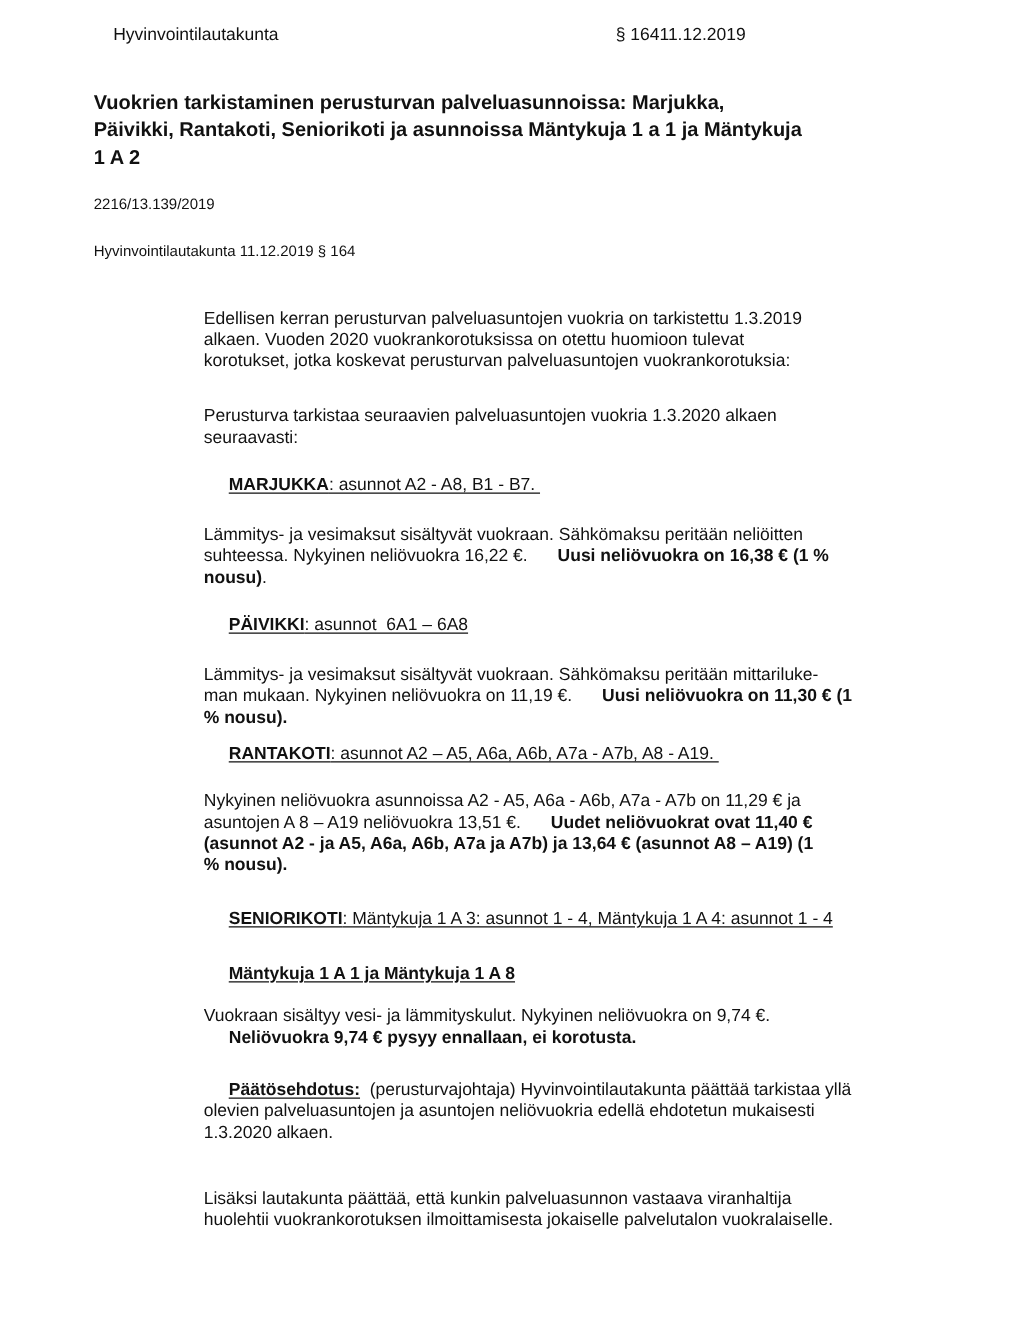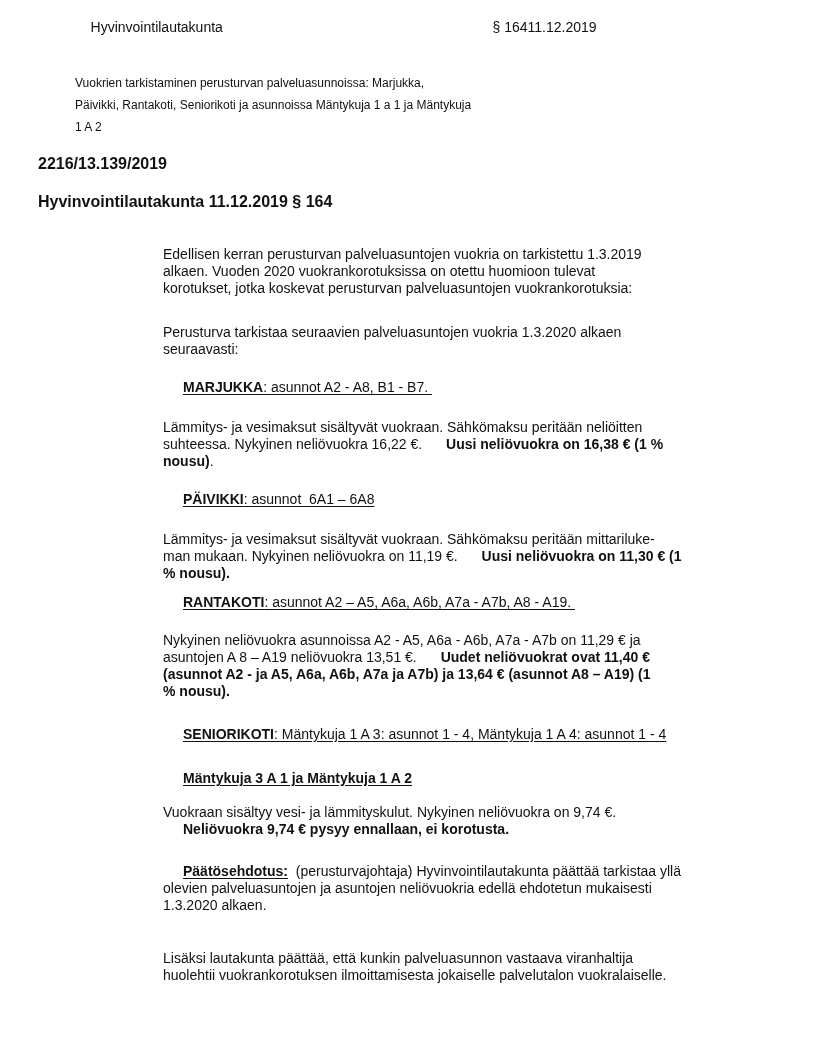--- a/index.html
+++ b/index.html
@@ -8,23 +8,23 @@
     background:#ffffff;color:#111111;
     font-family:"Liberation Sans",sans-serif;
     padding-top:2px;overflow:hidden;
   }
   .hdr{margin-left:75px;font-size:14px;line-height:17px;white-space:pre;}
   .hdr span{display:inline-block;}
   .hdr .c1{width:212px;}
   .hdr .c2{width:225px;text-align:right;}
   .title{
     margin:19px 20px 0 75px;
-    font-size:12px;font-weight:normal;line-height:22px;white-space:pre-wrap;
+    font-size:16px;font-weight:bold;line-height:22px;white-space:pre-wrap;
   }
-  .meta{margin-left:38px;font-size:16px;line-height:17px;white-space:pre-wrap;font-weight:bold;}
+  .meta{margin-left:75px;font-size:12px;line-height:17px;white-space:pre-wrap;}
   .case{margin-top:17px;}
   .ref{margin-top:21px;}
   .block{
     margin-left:163px;width:594px;
     font-size:14px;line-height:17px;white-space:pre-wrap;
   }
   .b{font-weight:bold;padding-left:20px;}
   .u{text-decoration:underline;text-underline-offset:2px;}
 </style>
 </head>
@@ -66,21 +66,21 @@
   <div class="block" style="margin-top:12px"><span class="b u">RANTAKOTI</span><span class="u">: asunnot A2 – A5, A6a, A6b, A7a - A7b, A8 - A19. </span></div>
 
   <div class="block" style="margin-top:21px"><span>Nykyinen neliövuokra asunnoissa A2 - A5, A6a - A6b, A7a - A7b on 11,29 € ja
 asuntojen A 8 – A19 neliövuokra 13,51 €. </span><span class="b">Uudet neliövuokrat ovat 11,40 €
 (asunnot A2 - ja A5, A6a, A6b, A7a ja A7b) ja 13,64 € (asunnot A8 – A19) (1
 % nousu).</span></div>
 
   <div class="block" style="margin-top:26px"><span class="b u">SENIORIKOTI</span><span class="u">: Mäntykuja 1 A 3: asunnot 1 - 4, Mäntykuja 1 A 4: asunnot 1 - 4</span></div>
 
 
-  <div class="block" style="margin-top:27px"><span class="b u">Mäntykuja 3 A 1 ja Mäntykuja 1 A 2</span></div>
+  <div class="block" style="margin-top:27px"><span class="b u">Mäntykuja 1 A 1 ja Mäntykuja 1 A 8</span></div>
 
   <div class="block" style="margin-top:17px"><span>Vuokraan sisältyy vesi- ja lämmityskulut. Nykyinen neliövuokra on 9,74 €.
 </span><span class="b">Neliövuokra 9,74 € pysyy ennallaan, ei korotusta.</span></div>
 
   <div class="block" style="margin-top:25px"><span class="b u">Päätösehdotus:</span><span>  (perusturvajohtaja) Hyvinvointilautakunta päättää tarkistaa yllä
 olevien palveluasuntojen ja asuntojen neliövuokria edellä ehdotetun mukaisesti
 1.3.2020 alkaen.</span></div>
 
   <div class="block" style="margin-top:36px"><span>Lisäksi lautakunta päättää, että kunkin palveluasunnon vastaava viranhaltija
 huolehtii vuokrankorotuksen ilmoittamisesta jokaiselle palvelutalon vuokralaiselle.</span></div>

